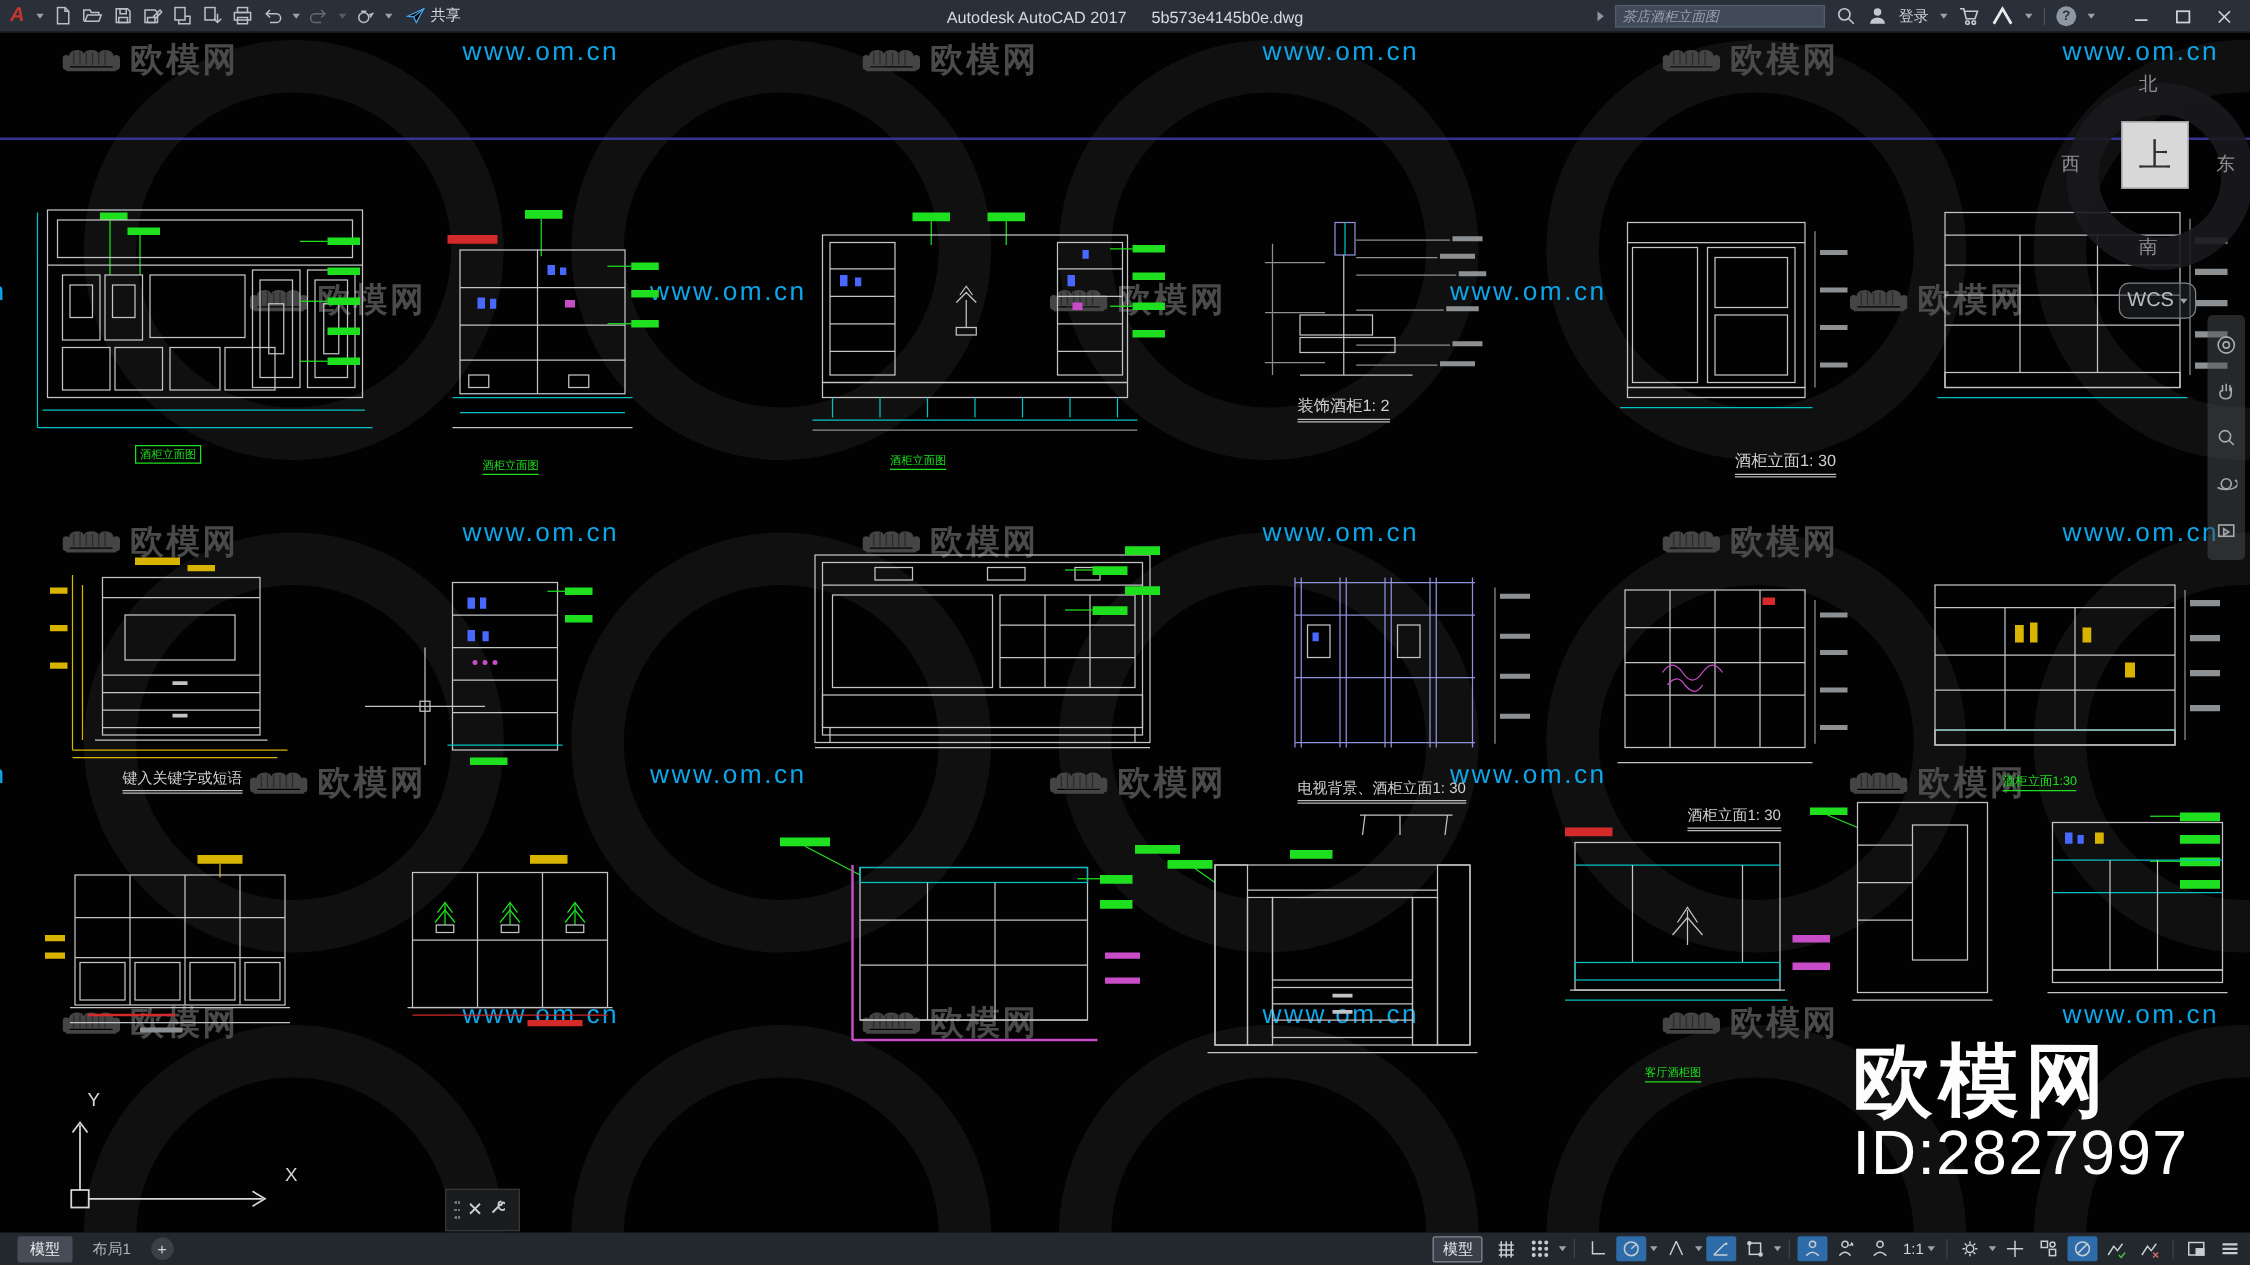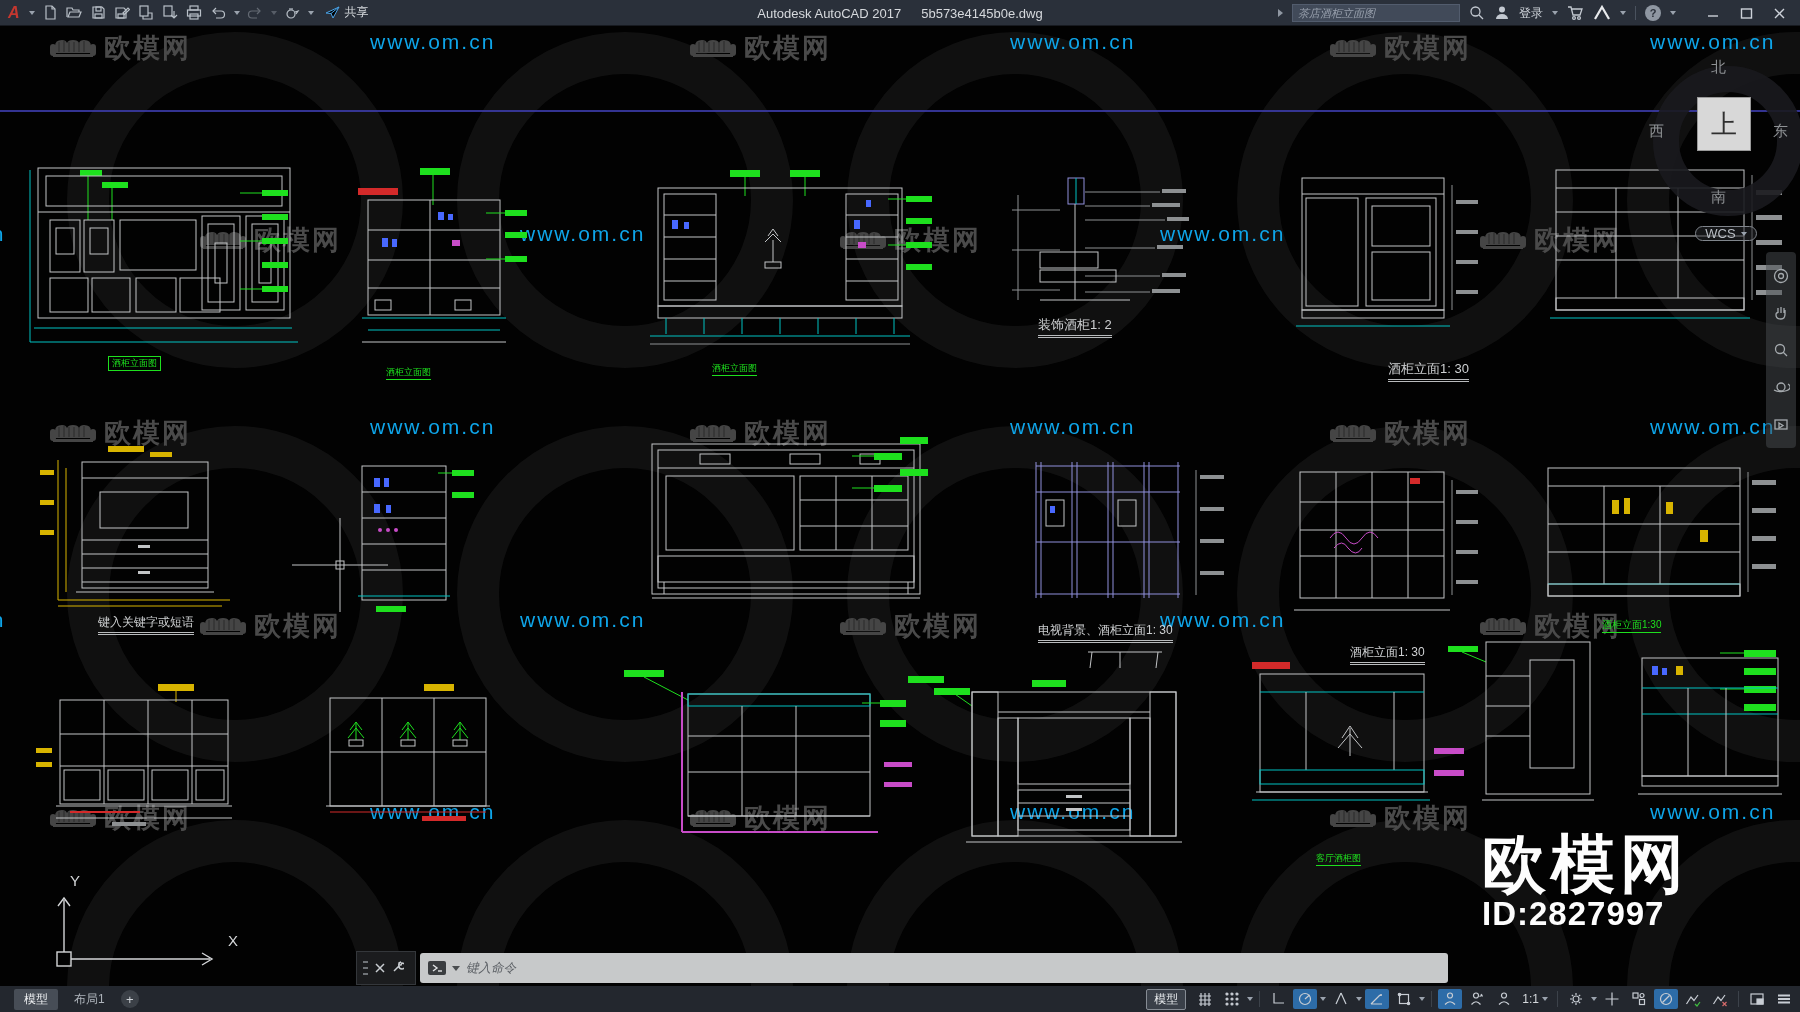--- a/index.html
+++ b/index.html
@@ -61,38 +61,38 @@
 
   
   .viewcube{position:absolute;left:1645px;top:24px;width:165px;height:200px;z-index:5;color:#8e9194}
   .vc-ring{position:absolute;left:8px;top:16px;width:150px;height:150px;border-radius:50%;border:26px solid rgba(26,26,30,.9)}
   .vc-face{position:absolute;left:52px;top:47px;width:54px;height:54px;background:#d8d8d8;color:#2f2f2f;
     display:flex;align-items:center;justify-content:center;font-size:26px;border:1px solid #9a9a9a}
   .vc-n{position:absolute;left:66px;top:8px;font-size:15px}
   .vc-s{position:absolute;left:66px;top:138px;font-size:15px}
   .vc-w{position:absolute;left:4px;top:72px;font-size:15px}
   .vc-e{position:absolute;left:128px;top:72px;font-size:15px}
-  .wcs{position:absolute;left:50px;top:176px;width:62px;height:15px;border:1px solid #80858c;border-radius:8px;
-    display:flex;align-items:center;justify-content:center;gap:5px;color:#b9bec4;font-size:13px;background:rgba(40,42,46,.5)}
+  .wcs{position:absolute;left:50px;top:176px;width:62px;height:29px;border:1px solid #80858c;border-radius:8px;
+    display:flex;align-items:center;justify-content:center;gap:5px;color:#b9bec4;font-size:16px;background:rgba(40,42,46,.5)}
 
   
   .navbar{position:absolute;left:1766px;top:226px;width:30px;height:196px;background:rgba(72,76,80,.5);
     border-radius:4px;z-index:5;display:flex;flex-direction:column;align-items:center;justify-content:space-around;padding:5px 0}
   .navbar svg{stroke:#a5aaae;fill:none;stroke-width:1.3}
 
   
   .ucs{position:absolute;left:40px;top:850px;width:220px;height:110px;z-index:4;color:#d4d6d8}
   .ucs svg{stroke:#d4d6d8;fill:none;stroke-width:1.4}
   .ucs .ylab{position:absolute;left:30px;top:-4px;font-size:15px}
   .ucs .xlab{position:absolute;left:188px;top:56px;font-size:15px}
 
   
   .bigwm{position:absolute;left:1482px;top:806px;z-index:6;color:#fdfdfd;line-height:1.02;pointer-events:none}
   .bigwm .b1{font-size:64px;font-weight:bold;letter-spacing:5px}
-  .bigwm .b2{font-size:33px;font-weight:700;letter-spacing:1px}
+  .bigwm .b2{font-size:50px;font-weight:400;letter-spacing:1px}
 
   
   .cmdbar{position:absolute;left:356px;top:925px;width:1092px;height:34px;z-index:7;display:flex;align-items:stretch}
   .cmd-handle{width:60px;background:#1b1c1e;display:flex;align-items:center;gap:7px;padding:0 6px;border:1px solid #34373b}
   .grip{width:5px;height:16px;background:
     radial-gradient(circle 1.2px at 1.5px 2px,#6f7377 95%,transparent),
     radial-gradient(circle 1.2px at 4.5px 2px,#6f7377 95%,transparent),
     radial-gradient(circle 1.2px at 1.5px 8px,#6f7377 95%,transparent),
     radial-gradient(circle 1.2px at 4.5px 8px,#6f7377 95%,transparent),
     radial-gradient(circle 1.2px at 1.5px 14px,#6f7377 95%,transparent),
@@ -1002,30 +1002,20 @@
     <div class="cmdbar">
       <div class="cmd-handle">
         <span class="grip"></span>
         <span class="cmd-x"><svg width="10" height="10">
               <path d="M1,1 L9,9 M9,1 L1,9"></path>
             </svg></span>
         <span class="cmd-wr"><svg width="12" height="12">
               <path d="M2,10 L7,5 M7,5 a3,3 0 1 0 3,-3 l-1,2 -2,0 0,-2 2,-1 a3,3 0 0 0 -2,4"></path>
             </svg></span>
       </div>
-      <div class="cmd-input">
-        <span class="prompt-chip">
-            <svg width="12" height="10">
-              <path d="M2,2 L6,5 L2,8"></path>
-              <path d="M7,8 L11,8"></path>
-            </svg>
-          </span>
-        <span class="cmd-caret"></span>
-        <span class="cmd-ph">键入命令</span>
-      </div>
     </div>
   </div>
 
   <div class="bottombar">
     <div class="tabs">
       <span class="tab active">模型</span>
       <span class="tab idle">布局1</span>
       <span class="tab-add">+</span>
     </div>
 

